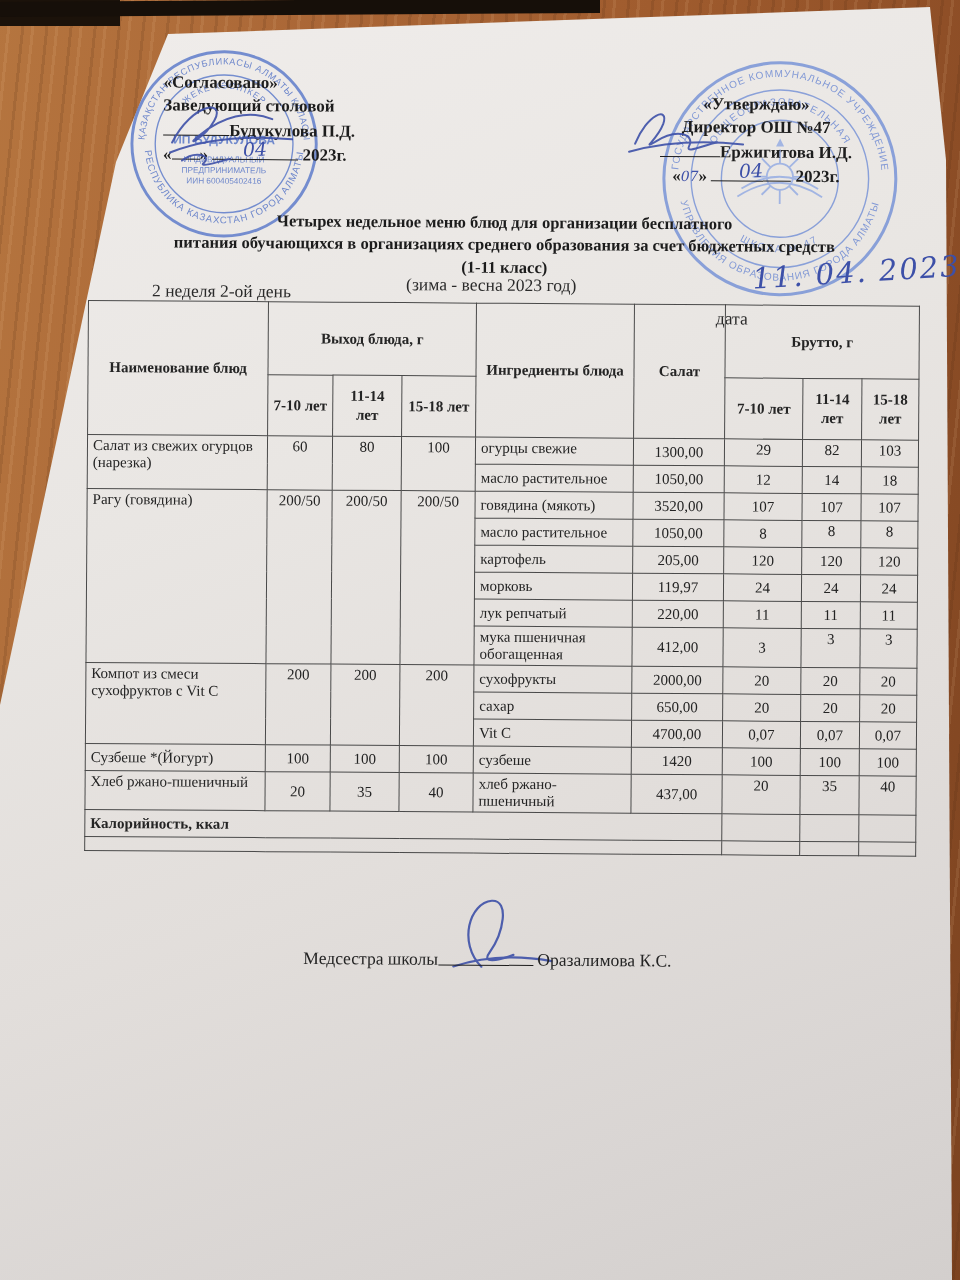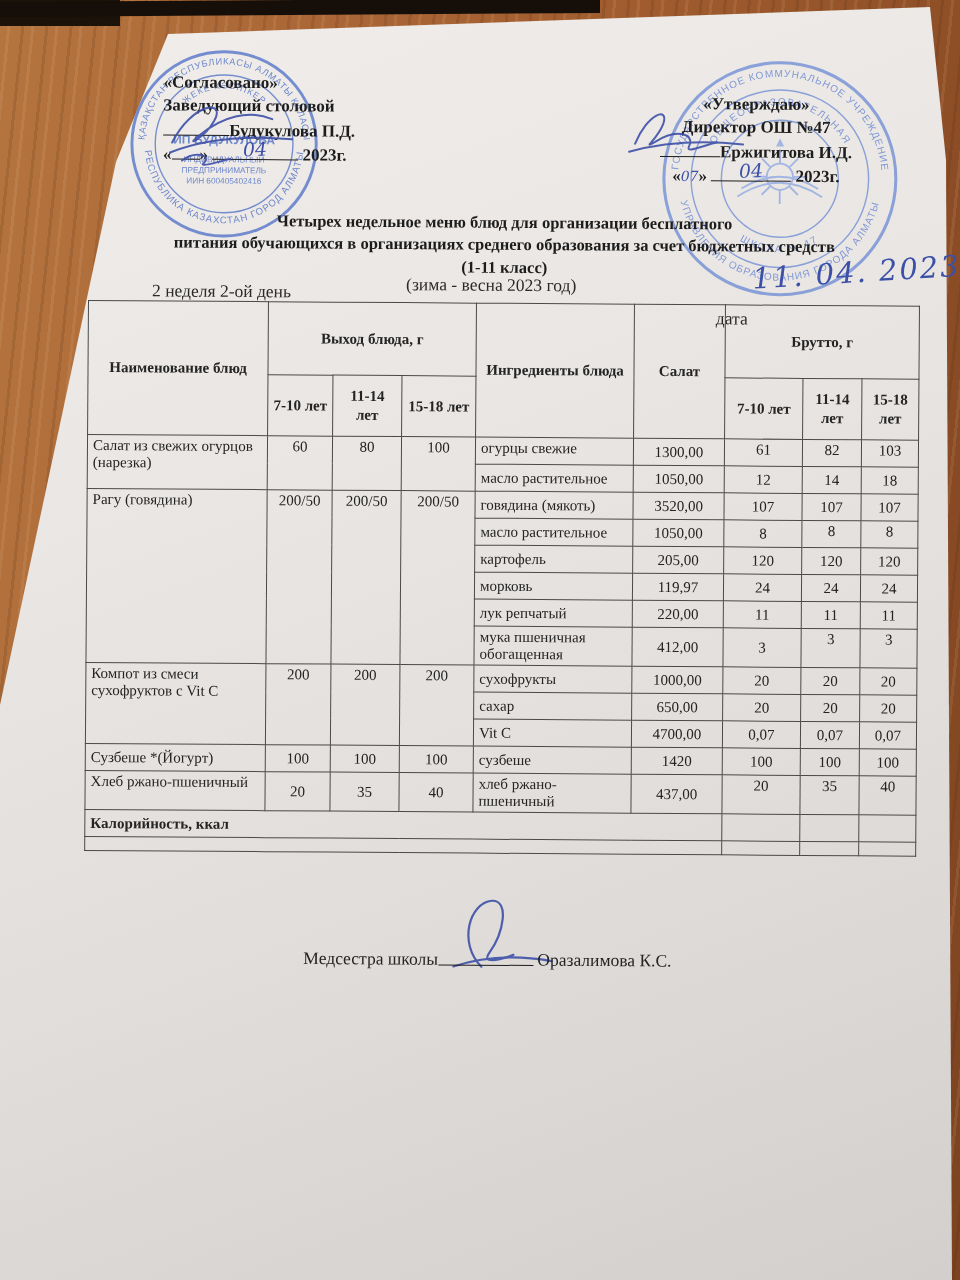--- a/index.html
+++ b/index.html
@@ -195,21 +195,21 @@
           <th>11-14 лет</th>
           <th>15-18 лет</th>
         </tr>
         <tr>
           <td rowspan="2" class="l top">Салат из свежих огурцов (нарезка)</td>
           <td rowspan="2" class="top">60</td>
           <td rowspan="2" class="top">80</td>
           <td rowspan="2" class="top">100</td>
           <td class="l top">огурцы свежие</td>
           <td>1300,00</td>
-          <td class="top">61</td>
+          <td class="top">29</td>
           <td class="top">82</td>
           <td class="top">103</td>
         </tr>
         <tr>
           <td class="l">масло растительное</td>
           <td>1050,00</td>
           <td>12</td>
           <td>14</td>
           <td>18</td>
         </tr>
@@ -258,21 +258,21 @@
           <td>3</td>
           <td class="top">3</td>
           <td class="top">3</td>
         </tr>
         <tr>
           <td rowspan="3" class="l top">Компот из смеси сухофруктов с Vit C</td>
           <td rowspan="3" class="top">200</td>
           <td rowspan="3" class="top">200</td>
           <td rowspan="3" class="top">200</td>
           <td class="l">сухофрукты</td>
-          <td>1000,00</td>
+          <td>2000,00</td>
           <td>20</td>
           <td>20</td>
           <td>20</td>
         </tr>
         <tr>
           <td class="l">сахар</td>
           <td>650,00</td>
           <td>20</td>
           <td>20</td>
           <td>20</td>

